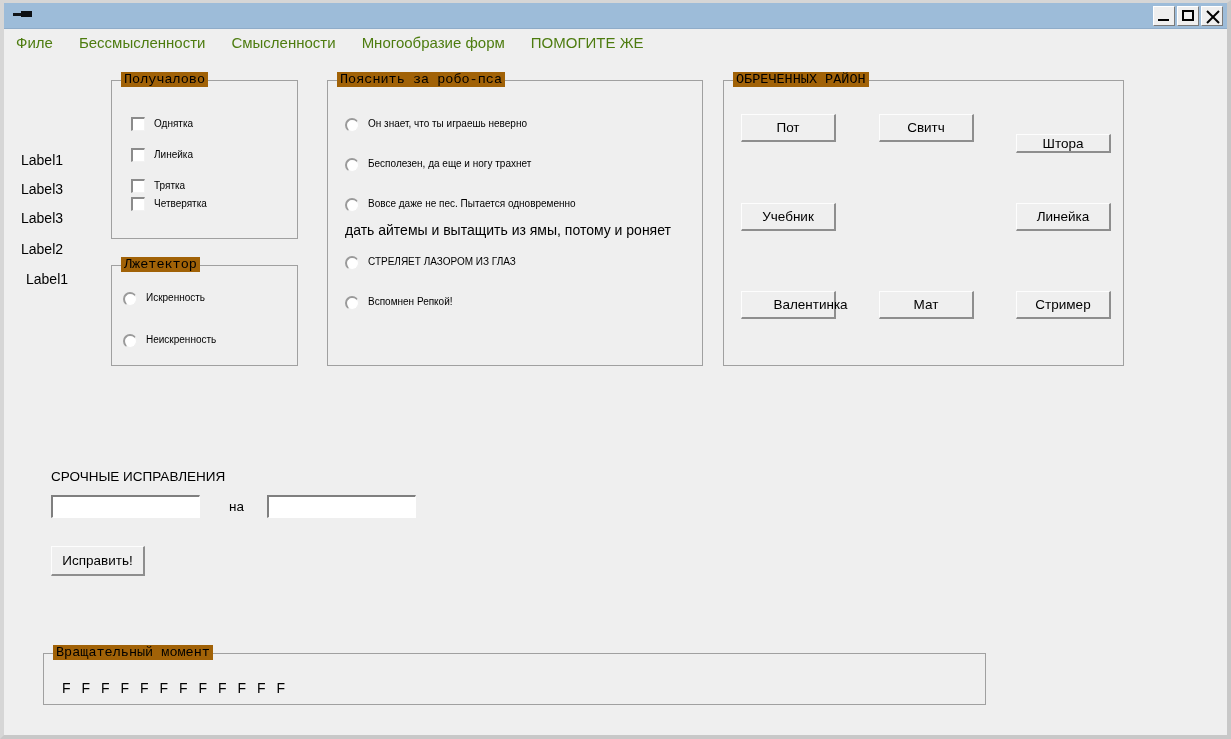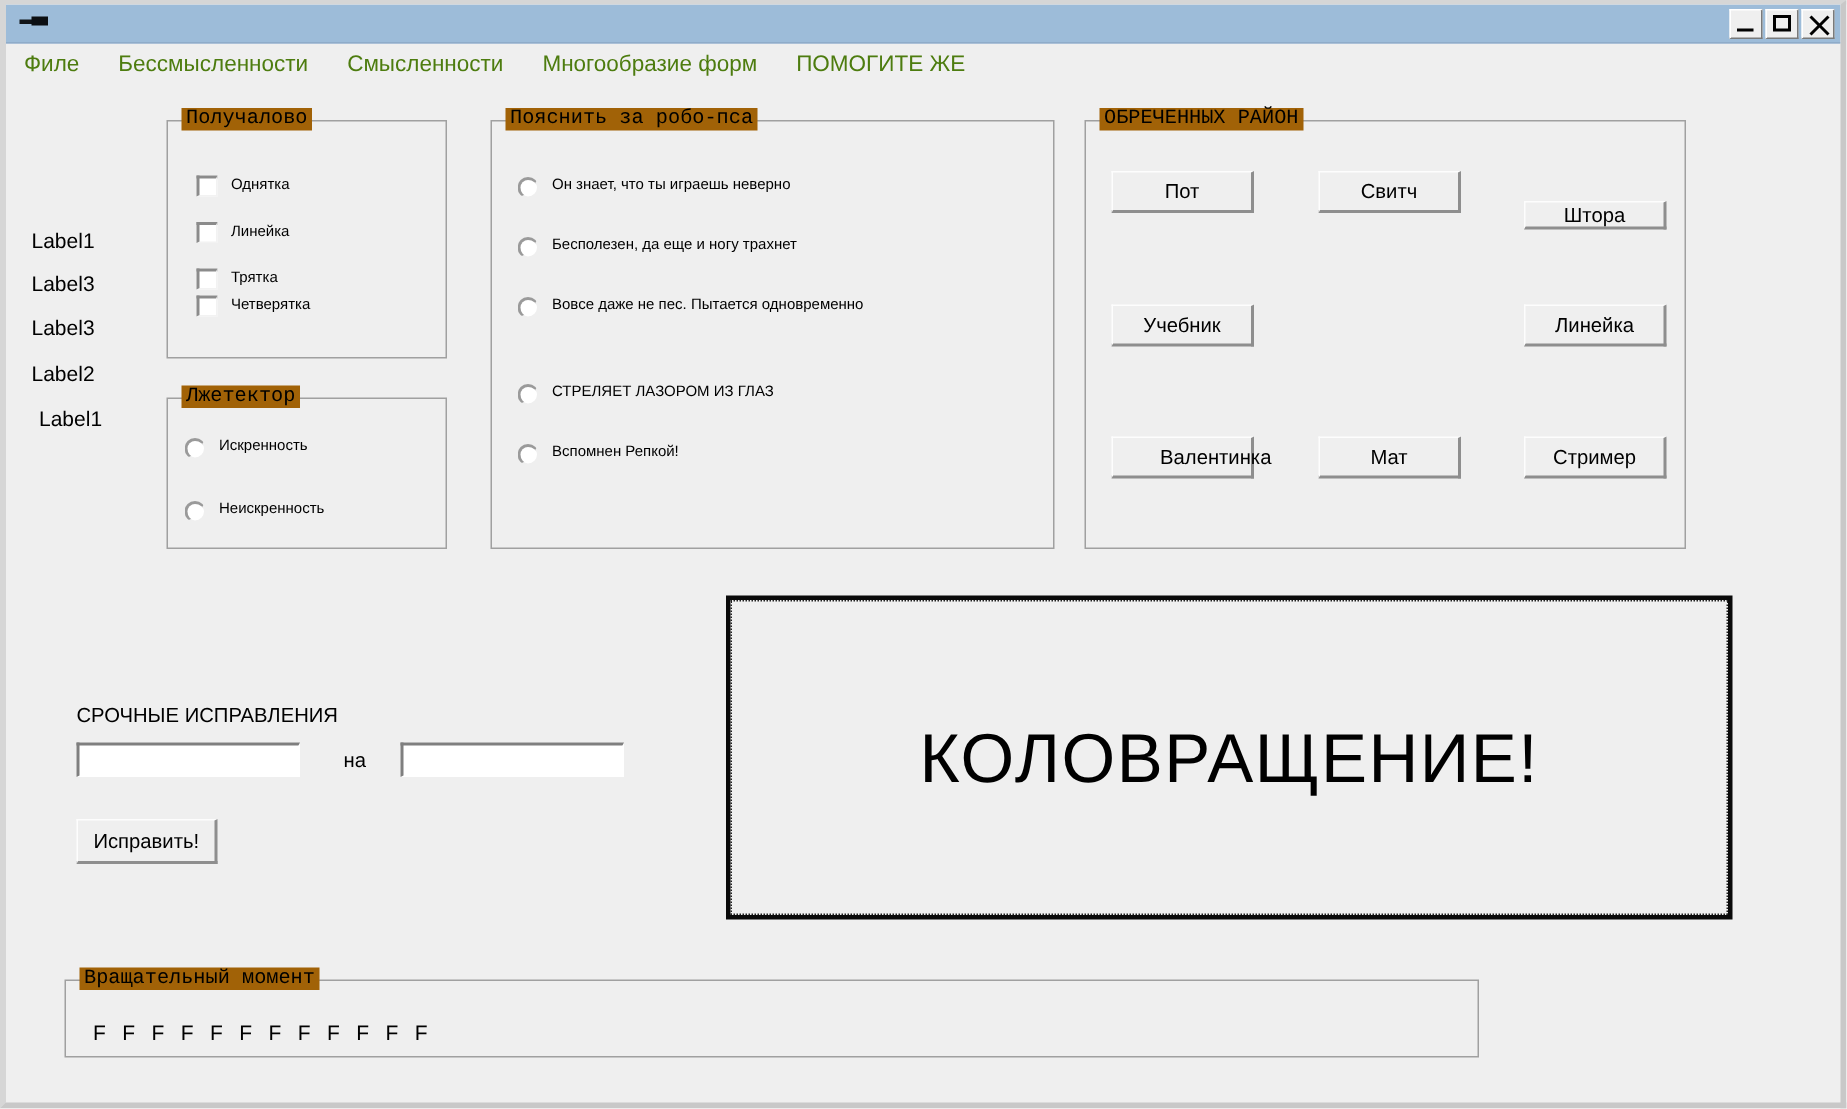--- a/index.html
+++ b/index.html
@@ -346,20 +346,21 @@
       <span class="ctl-label">Он знает, что ты играешь неверно</span>
     </div>
     <div class="radio-row" style="left:17px; top:74px;">
       <span class="rb-box"></span>
       <span class="ctl-label">Бесполезен, да еще и ногу трахнет</span>
     </div>
     <div class="radio-row" style="left:17px; top:114px;">
       <span class="rb-box"></span>
       <span class="ctl-label">Вовсе даже не пес. Пытается одновременно</span>
     </div>
+    <div class="wrap-line" style="left:17px; top:141px;">дать айтемы и вытащить из ямы, потому и роняет</div>
     <div class="radio-row" style="left:17px; top:172px;">
       <span class="rb-box"></span>
       <span class="ctl-label">СТРЕЛЯЕТ ЛАЗОРОМ ИЗ ГЛАЗ</span>
     </div>
     <div class="radio-row" style="left:17px; top:212px;">
       <span class="rb-box"></span>
       <span class="ctl-label">Вспомнен Репкой!</span>
     </div>
   </div>
 
@@ -381,25 +382,20 @@
   <div class="static-caption" style="left:47px; top:466px;">СРОЧНЫЕ ИСПРАВЛЕНИЯ</div>
 
   <input class="textinput" style="left: 47px; top: 492px; width: 149px; height: 23px;" placeholder="">
 
   <div class="static-caption" style="left:225px; top:496px;">на</div>
 
   <input class="textinput" style="left: 263px; top: 492px; width: 149px; height: 23px;" placeholder="">
 
   <div class="pushbtn" style="left:47px; top:543px; width:94px; height:30px;">Исправить!</div>
 
-  <div id="display-panel">
-    <div id="display-panel-inner">
-      <div id="display-text">КОЛОВРАЩЕНИЕ!</div>
-    </div>
-  </div>
 
   <div class="groupbox" style="left:39px; top:650px; width:943px; height:52px;">
     <div class="gb-title">Вращательный момент</div>
     <div id="torque-row">
       <span>F</span>
       <span>F</span>
       <span>F</span>
       <span>F</span>
       <span>F</span>
       <span>F</span>

